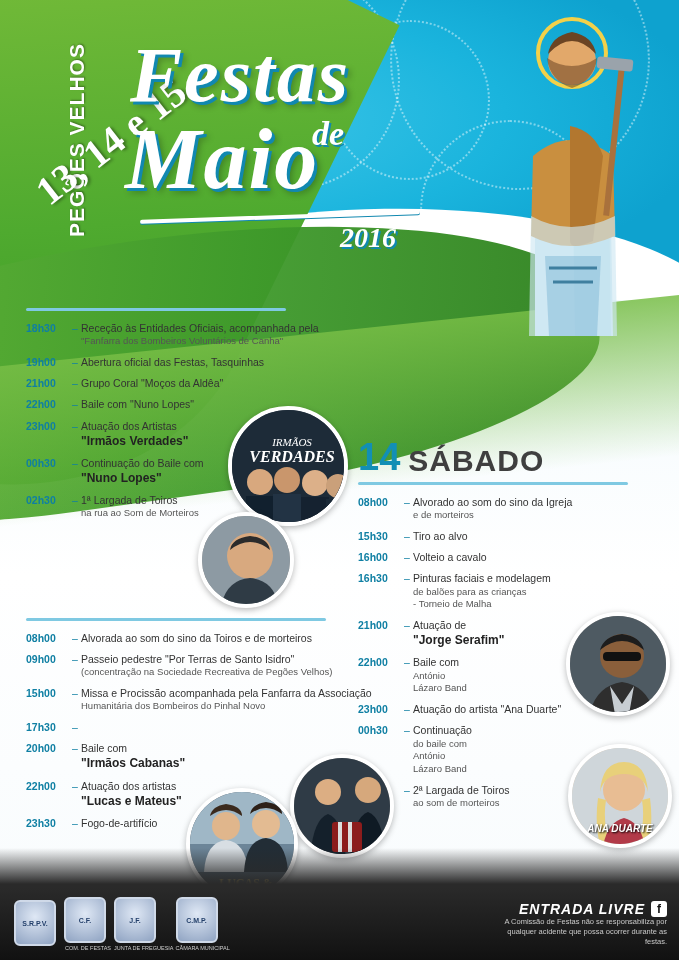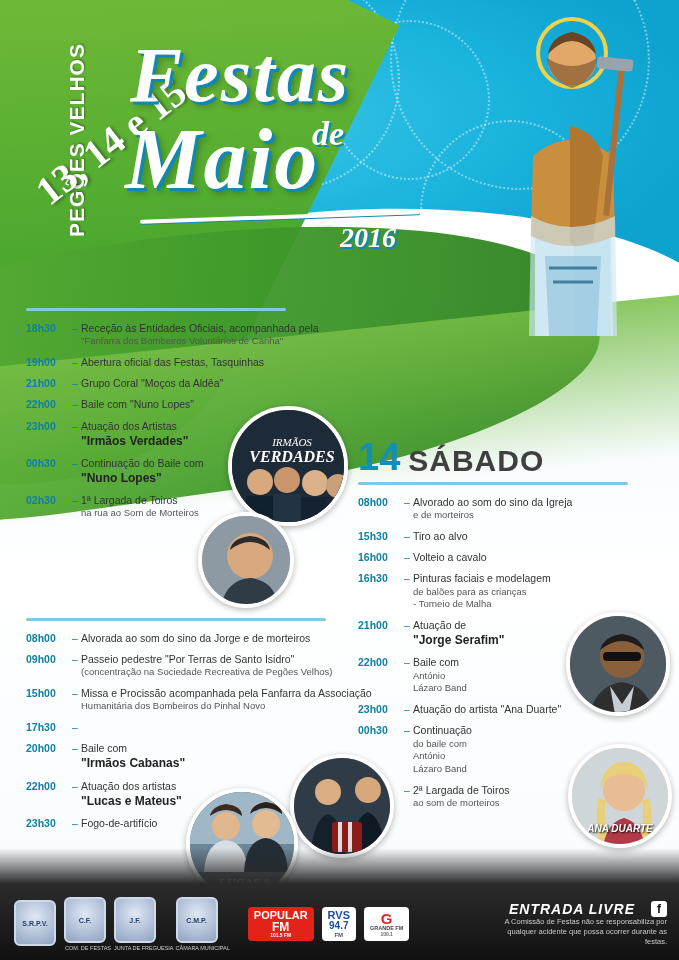--- a/index.html
+++ b/index.html
@@ -392,21 +392,21 @@
     </svg>
     <div class="ph-label small">ANA DUARTE</div>
   </div>
 
   <div class="day-block" style="left:26px; top:612px; width:400px;">
     <div class="day-rule" style="width:300px;"></div>
 
     <div class="ev">
       <span class="ev-time">08h00</span>
       <span class="ev-dash">–</span>
-      <span class="ev-txt">Alvorada ao som do sino da Jorge e de morteiros</span>
+      <span class="ev-txt">Alvorada ao som do sino da Toiros e de morteiros</span>
     </div>
     <div class="ev">
       <span class="ev-time">09h00</span>
       <span class="ev-dash">–</span>
       <span class="ev-txt">
         <span>Passeio pedestre "Por Terras de Santo Isidro"</span>
         <span class="ev-sub">(concentração na Sociedade Recreativa de Pegões Velhos)</span>
       </span>
     </div>
     <div class="ev">
@@ -495,40 +495,23 @@
         <div class="crest-cap">JUNTA DE FREGUESIA</div>
       </div>
       <div style="text-align:center;">
         <div class="crest">
             <span>C.M.P.</span>
           </div>
         <div class="crest-cap">CÂMARA MUNICIPAL</div>
       </div>
     </div>
 
-    <div style="display:flex; align-items:center; margin-left:18px;">
-      <div class="sponsor sp-popular">
-        <span style="font-size:11px;">POPULAR</span>
-        <span style="font-size:12px;">FM</span>
-        <span style="font-size:5px;">101.5 FM</span>
-      </div>
-      <div class="sponsor sp-rvs">
-        <span style="font-size:11px;">RVS</span>
-        <span style="font-size:10px;color:#1c4fa3;">94.7</span>
-        <span style="font-size:6px;color:#555;">FM</span>
-      </div>
-      <div class="sponsor sp-g">
-        <span style="font-size:15px;">G</span>
-        <span style="font-size:5.5px;color:#444;">GRANDE FM</span>
-        <span style="font-size:5px;color:#666;">100.1</span>
-      </div>
-    </div>
 
     <div style="margin-left:auto; padding-right:12px; text-align:right;">
-      <div style="display:flex; align-items:center; justify-content:flex-end; gap:16px;">
+      <div style="display:flex; align-items:center; justify-content:flex-end; gap:6px;">
         <span class="entrada">ENTRADA LIVRE</span>
         <span class="fb">f</span>
       </div>
       <div class="disclaimer" style="max-width:178px;">A Comissão de Festas não se responsabiliza por qualquer acidente que possa ocorrer durante as festas.</div>
     </div>
   </div>
 
 </div>
 
 </body></html>

